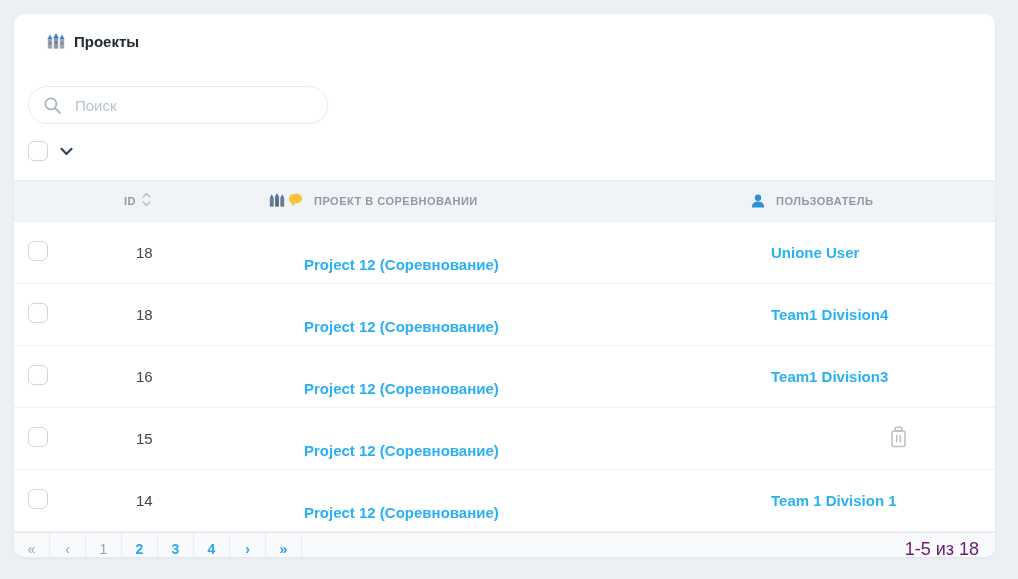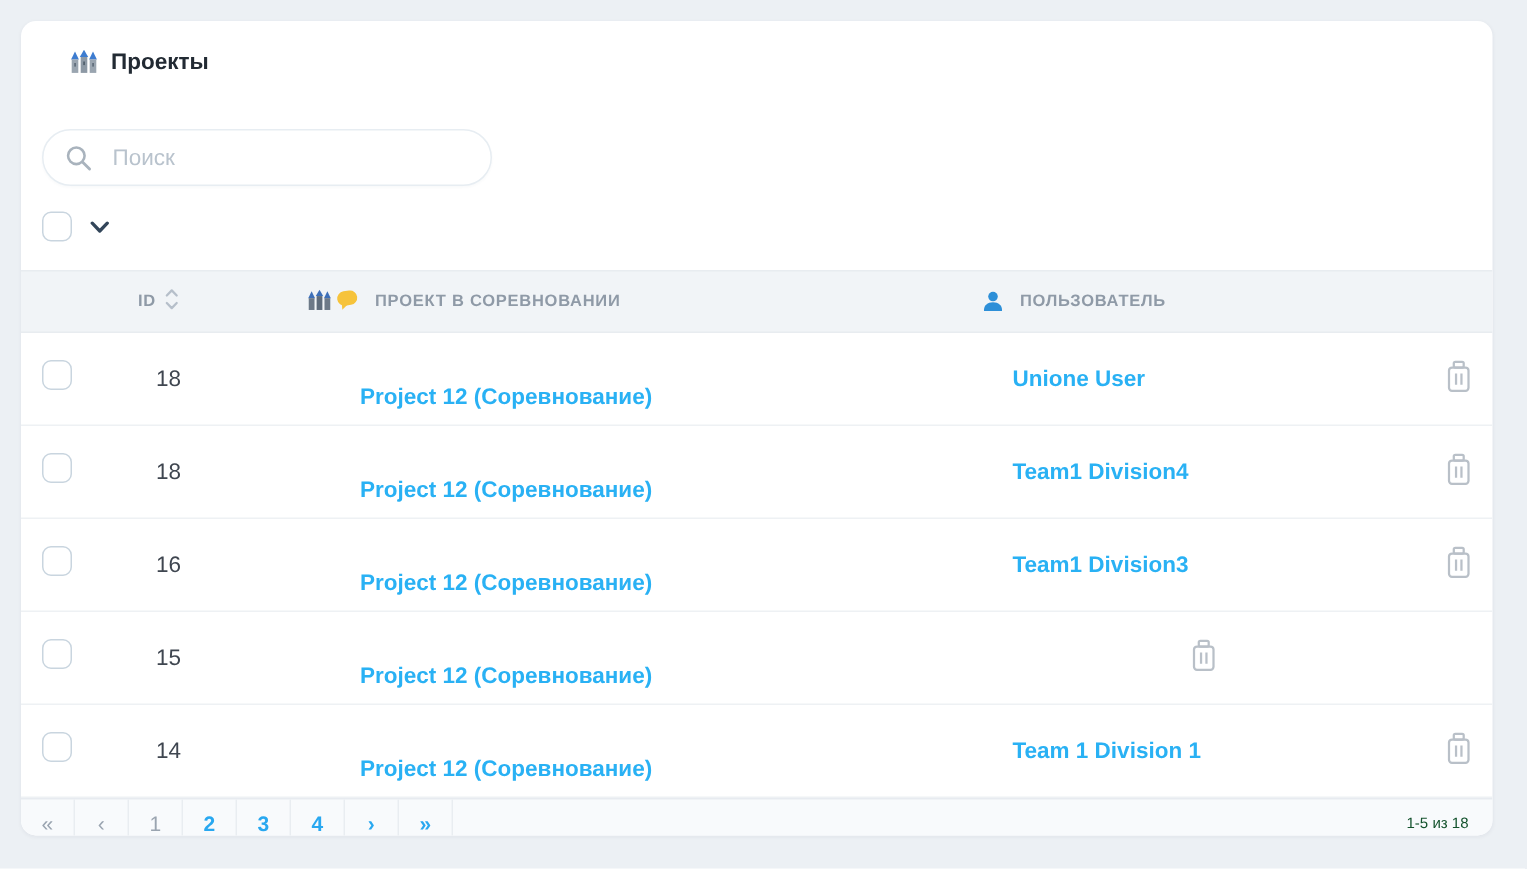--- a/index.html
+++ b/index.html
@@ -43,20 +43,21 @@
     width:20px;height:20px;border:1px solid #c9d5df;border-radius:6px;
     background:#fff;margin:0;cursor:pointer;flex:none;
   }
   .chev-btn{background:none;border:none;padding:0;cursor:pointer;display:flex;align-items:center;}
   
   .table{margin-top:18px;}
   .thead,.row{
     display:grid;
     grid-template-columns:78px 113px 450px 295px 1fr;
     align-items:center;
+    gap:32px;
   }
   .thead{
     height:40px;background:#f1f4f7;
     border-top:1px solid #e8ecf0;border-bottom:1px solid #e8ecf0;
   }
   .th{
     font-size:11px;font-weight:bold;letter-spacing:.5px;
     color:#8f9aa7;display:flex;align-items:center;gap:6px;text-transform:uppercase;
   }
   .sort-btn{background:none;border:none;padding:0;cursor:pointer;display:flex;align-items:center;}
@@ -74,21 +75,21 @@
     display:flex;align-items:stretch;height:32px;
     background:#f8fafc;border-top:1px solid #e7ebf0;
   }
   .page-btn{
     width:36px;display:flex;align-items:center;justify-content:center;
     font-size:14px;color:#9aa4b0;border-right:1px solid #e9edf1;
     cursor:pointer;box-sizing:border-box;background:none;border-top:none;border-bottom:none;border-left:none;
     font-family:"Liberation Sans", sans-serif;
   }
   .page-btn.blue{color:#29a8f0;font-weight:bold;}
-  .pager-summary{margin-left:auto;align-self:center;padding-right:16px;font-size:10px;color:#14532d;}
+  .pager-summary{margin-left:auto;align-self:center;padding-right:16px;font-size:18px;color:#701a75;}
 </style>
 </head>
 <body>
 
 <div class="card">
 
   <div class="tabs">
     <div class="tab">
       <span class="ticon">
         <svg width="18" height="16" viewBox="0 0 18 16">

